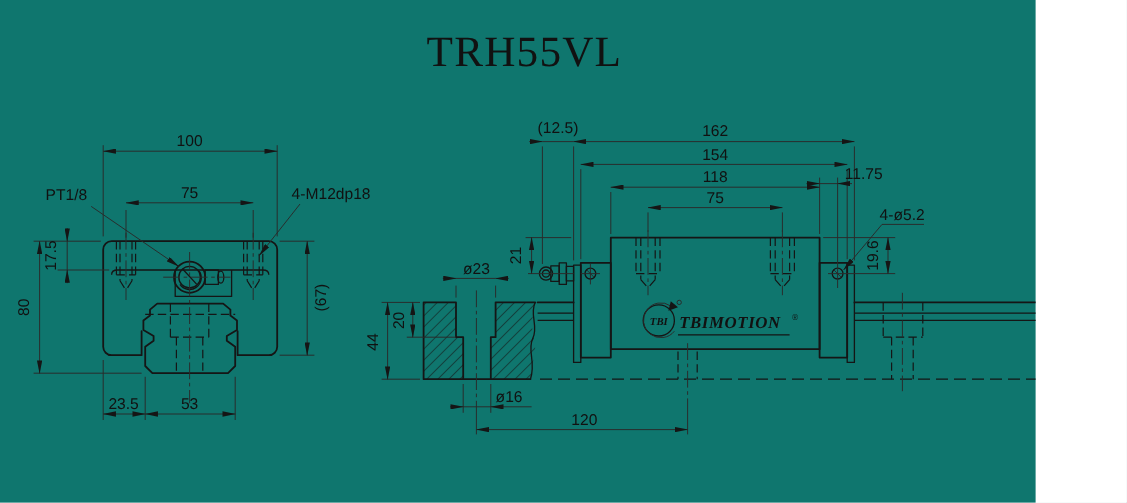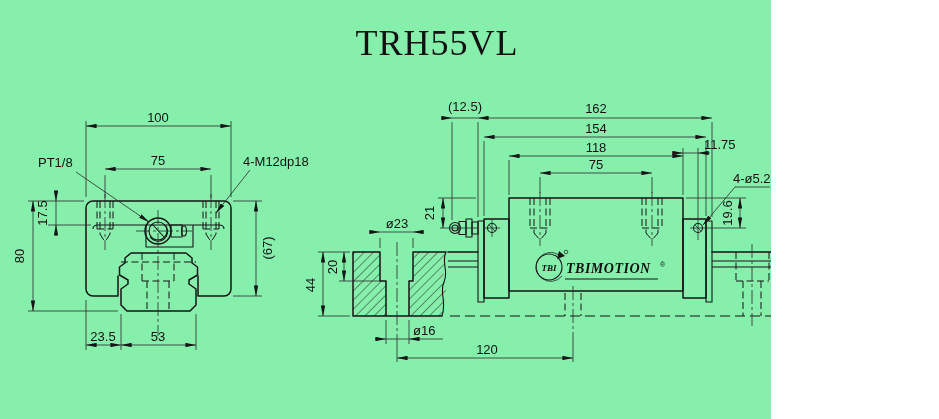--- a/index.html
+++ b/index.html
@@ -1,16 +1,16 @@
 <!DOCTYPE html>
 <html><head>
 <meta charset="utf-8">
 <style>
   html,body{margin:0;padding:0;background:#fff;}
-  .stage{width:771px;height:419px;background:#86efac;position:relative;overflow:hidden;}
+  .stage{width:863px;height:419px;background:#0f766e;position:relative;overflow:hidden;}
   svg{display:block;}
   .ol{fill:none;stroke:#151515;stroke-width:1.5;stroke-linejoin:round;stroke-linecap:round;}
   .ml{fill:none;stroke:#151515;stroke-width:1.1;stroke-linejoin:round;}
   .tl{fill:none;stroke:#2a2a2a;stroke-width:0.8;}
   .hid{fill:none;stroke:#151515;stroke-width:1;stroke-dasharray:7 3.5;}
   .hid2{fill:none;stroke:#151515;stroke-width:1.1;stroke-dasharray:10 5;}
   .cl{fill:none;stroke:#2a2a2a;stroke-width:0.8;stroke-dasharray:14 3 3 3;}
   .dim{marker-start:url(#ar);marker-end:url(#ar);}
   .dime{marker-end:url(#ar);}
   .hatchfill{fill:url(#hatch);stroke:none;}

